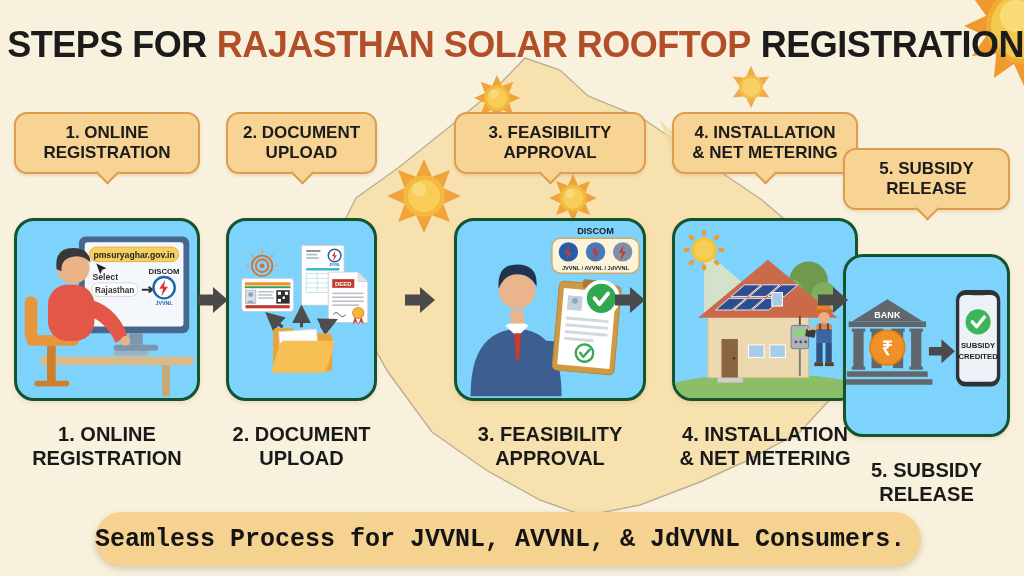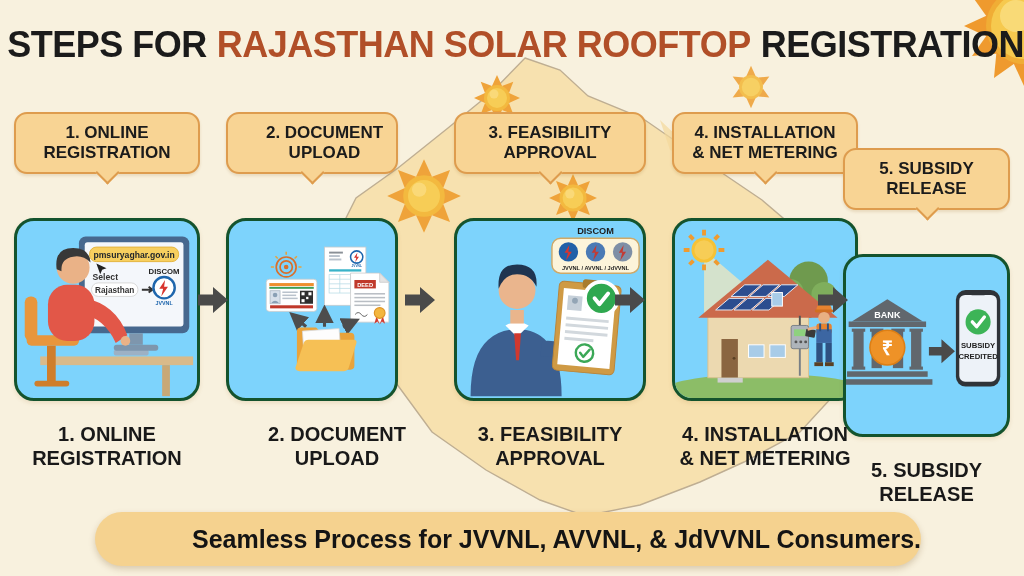--- a/index.html
+++ b/index.html
@@ -12,21 +12,21 @@
 
   
   .title{
     position:absolute;top:24px;left:0;width:100%;text-align:right;
     font-size:36px;font-weight:800;letter-spacing:-0.5px;white-space:nowrap;
   }
   .title .accent{color:#b14f28;}
   .title span + span{margin-left:10px;}
 
   
-  .x1{left:14px;width:186px;} .x2{left:226px;width:172px;padding-left:25px;} .x3{left:430px;width:192px;margin-left:24px;}
+  .x1{left:14px;width:186px;} .x2{left:226px;width:151px;} .x3{left:430px;width:192px;margin-left:24px;}
   .x4{left:638px;width:186px;margin-left:34px;} .x5{left:843px;width:167px;margin-top:36px;}
 
   
   .callout{
     position:absolute;top:112px;min-height:62px;box-sizing:border-box;
     background:#f8d494;border:2px solid #de9c4e;border-radius:13px;
     display:flex;align-items:center;justify-content:center;
     box-shadow:0 2px 3px rgba(160,110,40,.18);
   }
   .callout::after{
@@ -52,22 +52,23 @@
 
   
   .step-label{
     position:absolute;top:423px;text-align:center;font-size:20px;font-weight:800;
     line-height:1.18;white-space:pre-line;color:#191919;
   }
 
   
   .banner{
     position:absolute;left:95px;top:512px;width:826px;height:54px;border-radius:28px;
-    background:#f5d28f;display:flex;align-items:center;justify-content:flex-end;
+    background:#f5d28f;display:flex;align-items:center;justify-content:flex-start;
     box-shadow:0 3px 6px rgba(120,85,30,.25);
+    font-family:Liberation Mono, monospace;
   }
   .banner-text{font-size:25px;font-weight:800;color:#141414;white-space:nowrap;}
 
   
   .sun{position:absolute;}
 </style>
 </head>
 <body>
 
 <div class="canvas">

